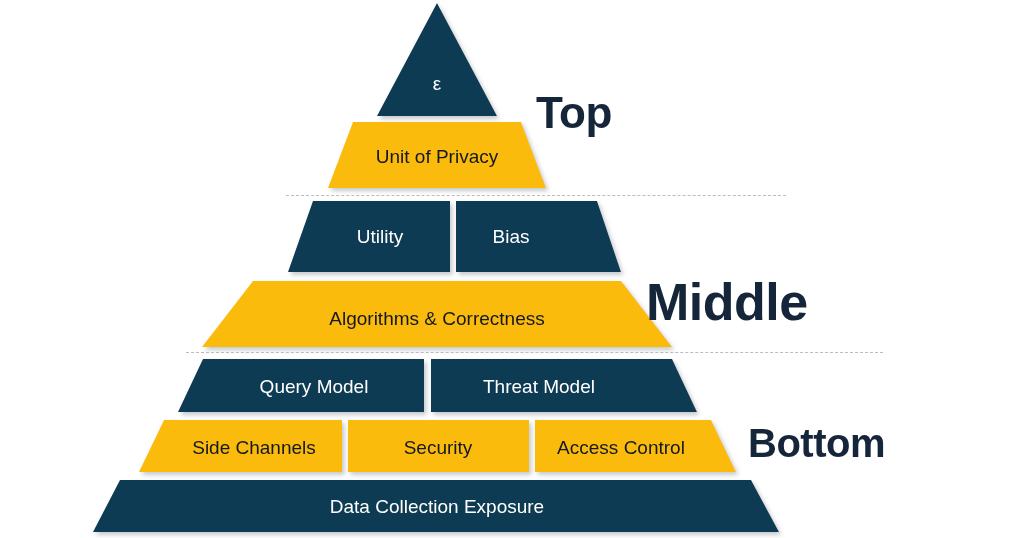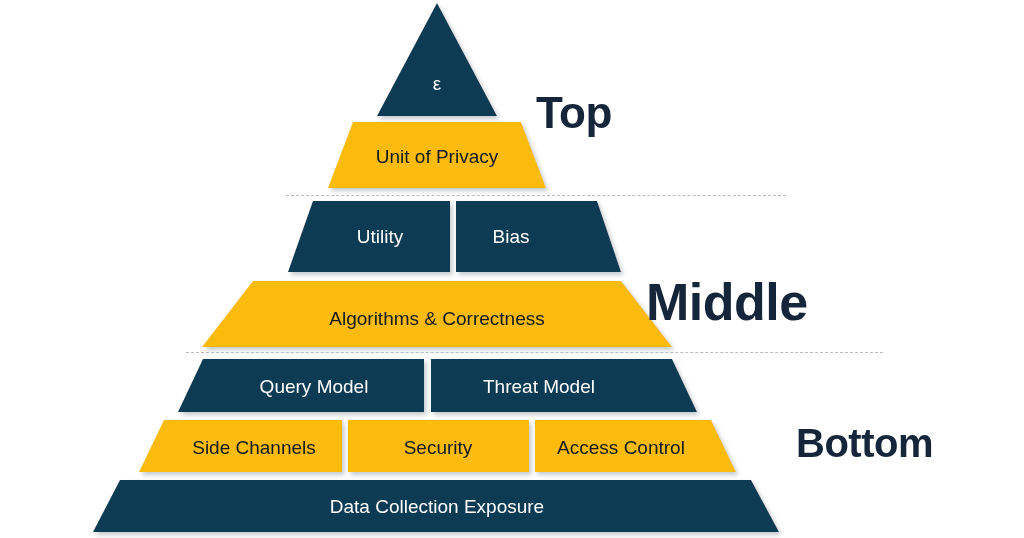--- a/index.html
+++ b/index.html
@@ -36,21 +36,21 @@
   .side-label {
     position: absolute;
     font-family: "Liberation Sans", sans-serif;
     font-weight: bold;
     color: #16263a;
     letter-spacing: -0.5px;
     white-space: nowrap;
   }
   #label-top    { left: 536px; top: 88px;  font-size: 44px; }
   #label-middle { left: 646px; top: 252px; font-size: 52px; margin-top: 20px; }
-  #label-bottom { left: 748px; top: 421px; font-size: 40px; margin-left: 48px; }
+  #label-bottom { left: 748px; top: 421px; font-size: 40px; }
   .divider {
     position: absolute;
     height: 0;
     border-top: 1.6px dashed #b9bcc0;
   }
   #divider-top-middle    { left: 286px; top: 195px; width: 500px; }
   #divider-middle-bottom { left: 186px; top: 352px; width: 697px; }
 </style>
 </head>
 <body>

